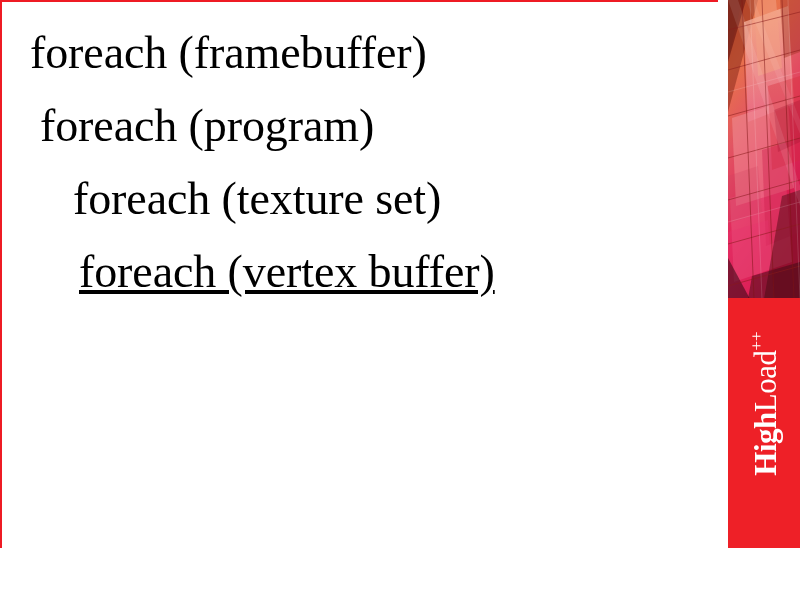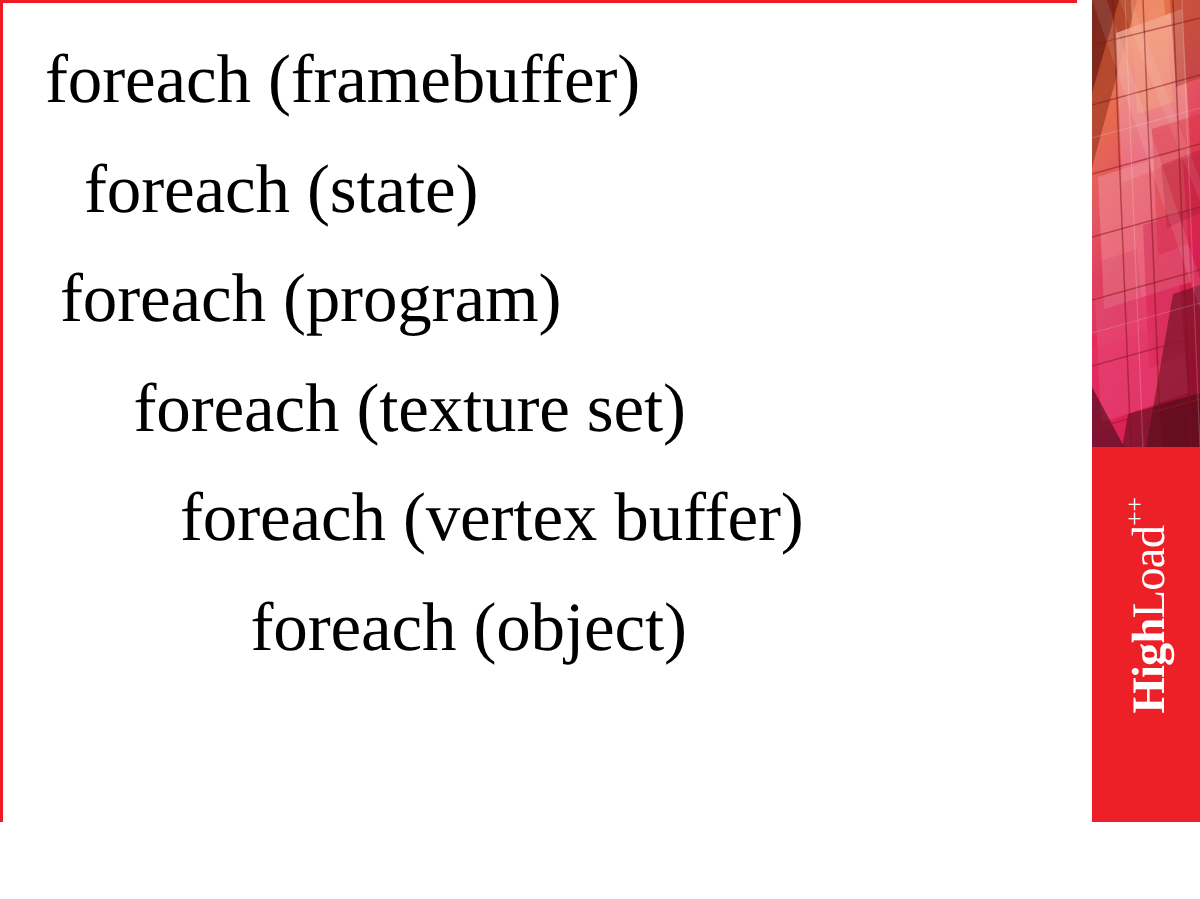--- a/index.html
+++ b/index.html
@@ -46,22 +46,22 @@
     font-family: "Liberation Serif", "DejaVu Serif", serif;
     font-size: 46px;
     line-height: 73px;
     color: #000000;
     white-space: pre;
     letter-spacing: -0.1px;
   }
   .indent-0 { padding-left: 30px; }
   .indent-1 { padding-left: 56px; }
   .indent-2 { padding-left: 40px; }
-  .indent-3 { padding-left: 73px; margin-left: 16px; }
-  .indent-4 { padding-left: 120px; }
+  .indent-3 { padding-left: 73px; }
+  .indent-4 { padding-left: 79px; text-decoration: underline; }
   .indent-5 { padding-left: 167px; }
   .indent-6 { padding-left: 195px; }
 
   
   #right-rail {
     position: absolute;
     left: 718px;
     top: 0;
     width: 82px;
     height: 599px;
@@ -126,25 +126,23 @@
 </style>
 </head>
 <body>
 
 <div id="slide">
 
   <div id="slide-frame"></div>
 
   <div id="code-block">
     <div class="code-line indent-0">foreach (framebuffer)</div>
-    <div class="code-line indent-1">foreach (state)</div>
     <div class="code-line indent-2">foreach (program)</div>
     <div class="code-line indent-3">foreach (texture set)</div>
     <div class="code-line indent-4">foreach (vertex buffer)</div>
-    <div class="code-line indent-5">foreach (object)</div>
   </div>
 
   <div id="right-rail">
 
     <div id="deco-graphic">
       <svg width="72" height="299" viewBox="0 0 72 299" xmlns="http://www.w3.org/2000/svg">
         <defs>
           <linearGradient id="gmain" x1="0" y1="0" x2="0.35" y2="1">
             <stop offset="0%" stop-color="#e8642f"></stop>
             <stop offset="22%" stop-color="#e8734a"></stop>

